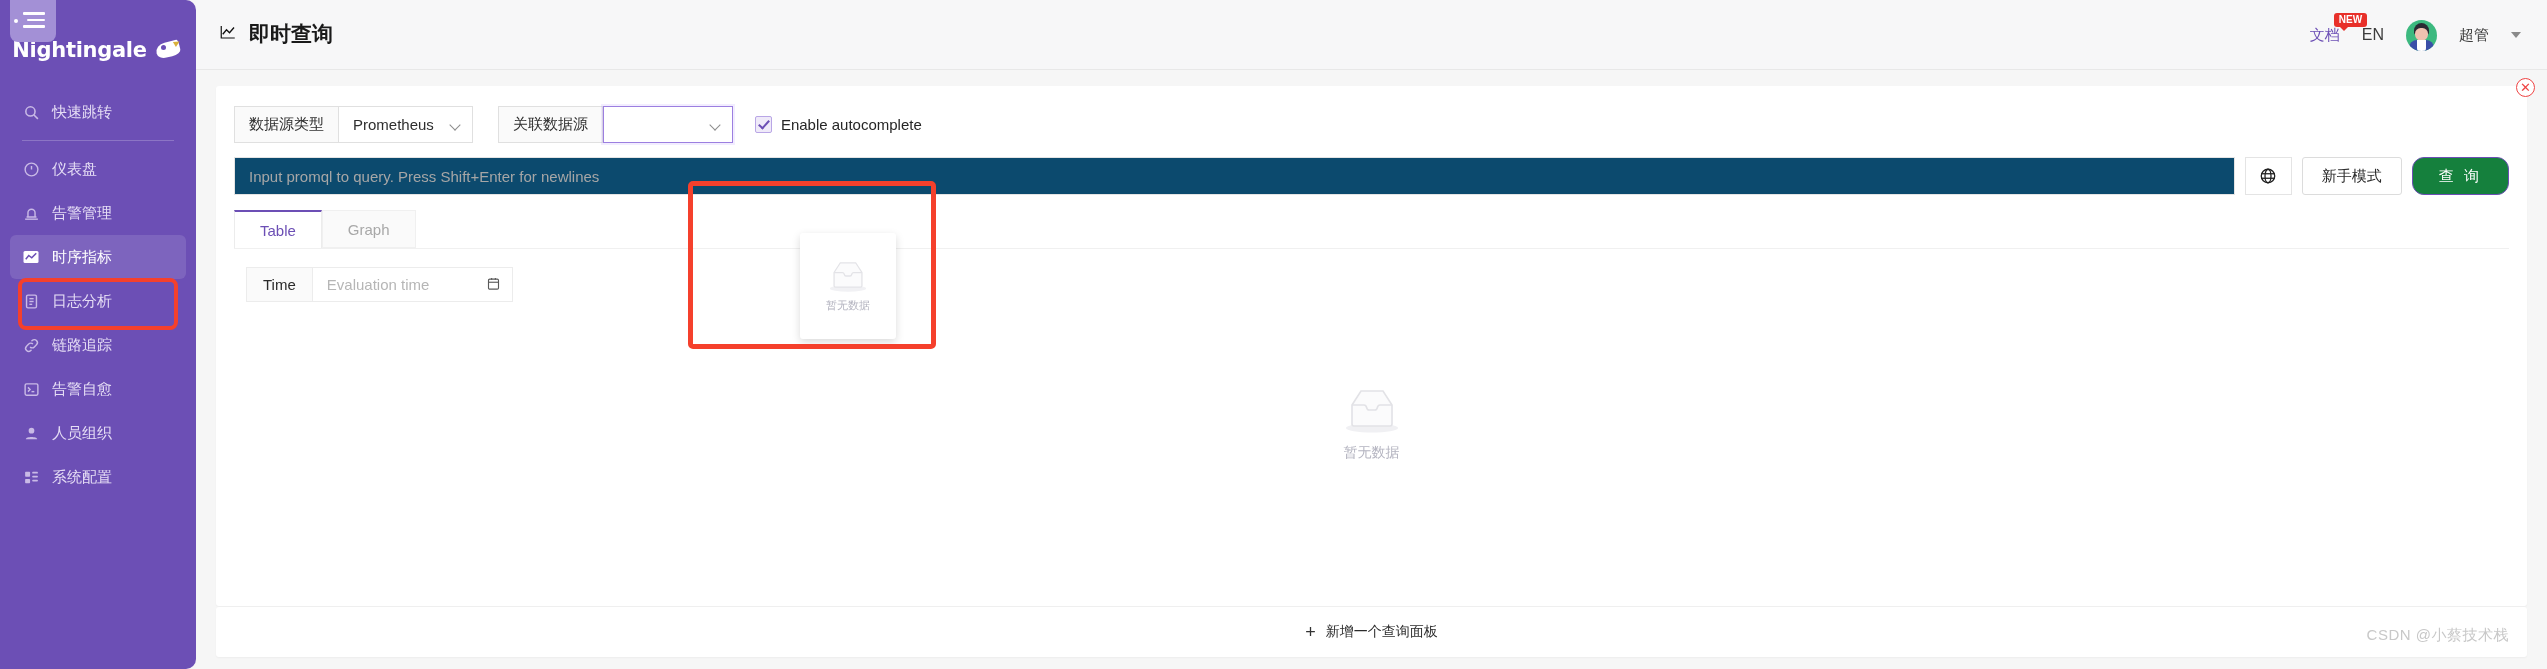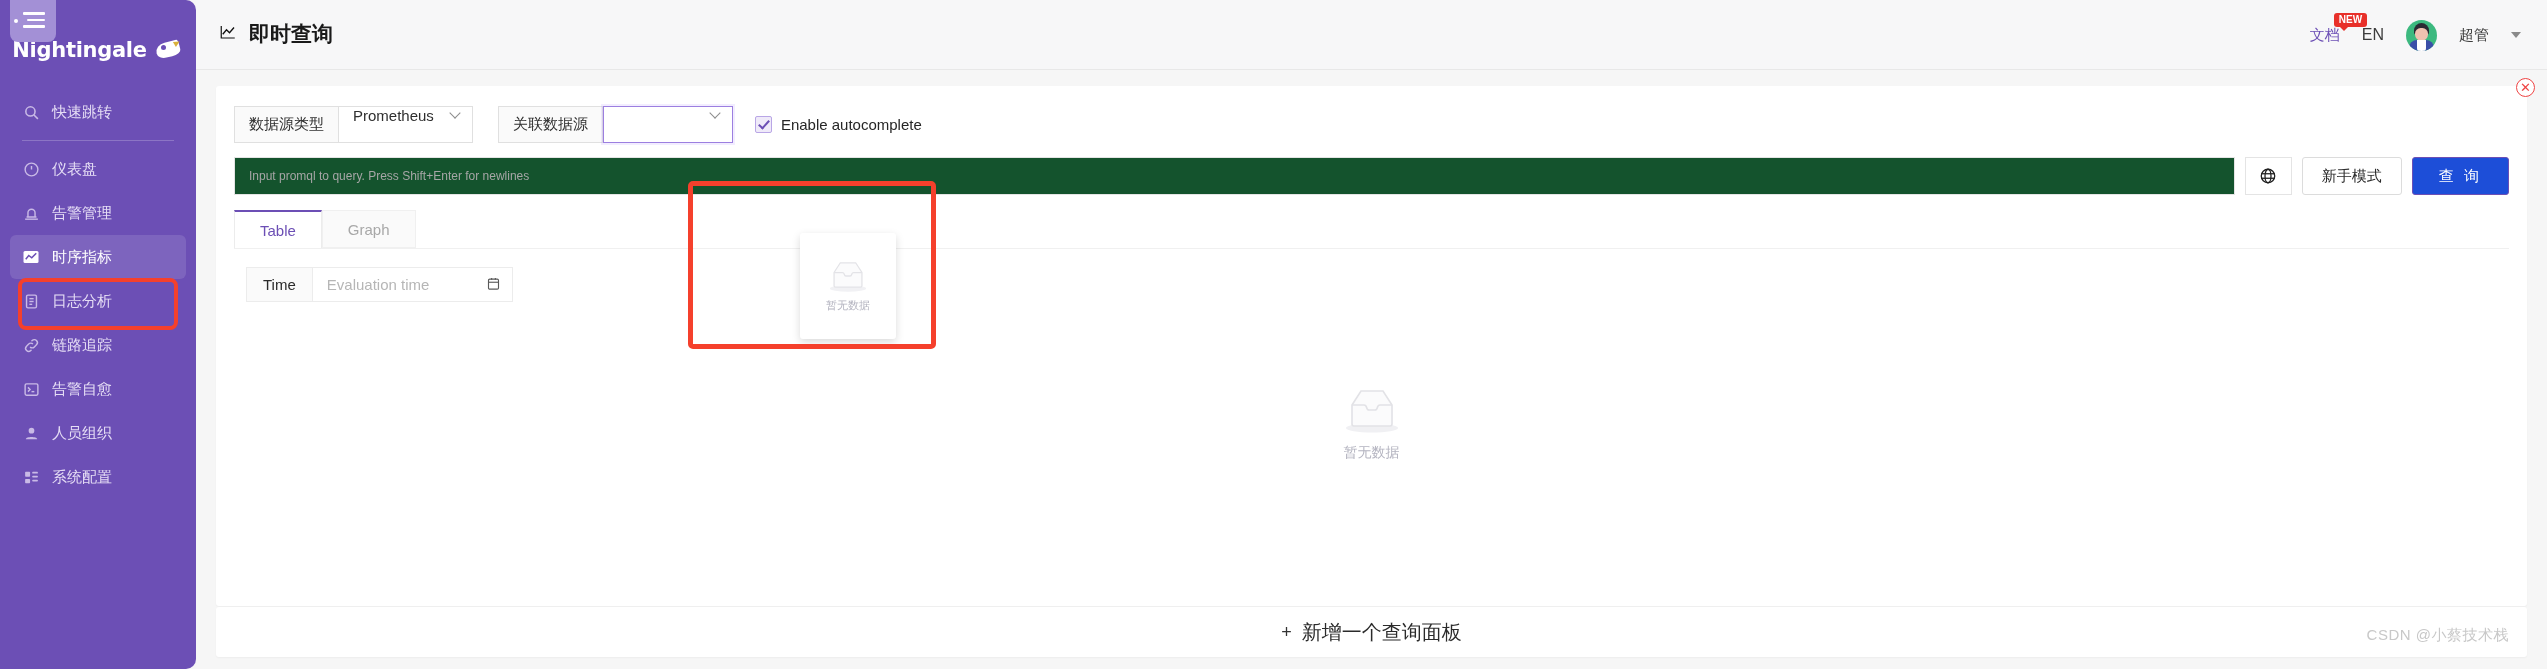--- a/index.html
+++ b/index.html
@@ -178,21 +178,21 @@
     position: absolute; left: 18px; top: 20px;
     display: flex; align-items: center;
   }
   .ctrl-group { display: flex; align-items: center; height: 37px; }
   .ctrl-addon {
     height: 37px; display: flex; align-items: center; padding: 0 14px;
     background: #fafafa; border: 1px solid #e0e0e0;
     font-size: 15px; color: #2e2e2e; white-space: nowrap;
   }
   .ctrl-select {
-    height: 37px; display: flex; justify-content: space-between;
+    height: 37px; display: flex; align-items: center; justify-content: space-between;
     padding: 0 11px 0 14px; background: #fff;
     border: 1px solid #e0e0e0; border-left: none;
     font-size: 15px; color: #2e2e2e; min-width: 130px; cursor: pointer;
     gap: 16px;
   }
   .ctrl-select.focused { border: 1px solid #9c7fe0; border-left: 1px solid #9c7fe0; box-shadow: 0 0 0 2px rgba(124,77,255,0.10); }
   .chev {
     width: 11px; height: 11px; position: relative; flex: none;
   }
   .chev::before {
@@ -233,39 +233,39 @@
   .empty-box { position: relative; }
   .empty-box svg { display:block; }
 
   
   #query-input-row {
     position: absolute; left: 18px; top: 71px; right: 18px;
     display: flex; align-items: center; gap: 10px;
   }
   #promql-input {
     flex: 1; height: 38px;
-    border: 1px solid #e4e4e4; background: #14532d;
+    border: 1px solid #e4e4e4; background: #0c4a6e;
     display: flex; align-items: center; padding: 0 14px;
-    font-size: 12px; color: #a6a6a6;
+    font-size: 15px; color: #a6a6a6;
     overflow: hidden; white-space: nowrap;
   }
   #globe-btn {
     width: 47px; height: 38px; border: 1px solid #e4e4e4; background:#fff;
     display:flex; align-items:center; justify-content:center; cursor: pointer;
   }
   .btn-outline {
     height: 38px; padding: 0 19px; border: 1px solid #dcdcdc; background:#fff;
     display:flex; align-items:center; justify-content:center;
     font-size: 15px; color: #2b2b2b; border-radius: 3px; cursor: pointer;
     white-space: nowrap;
   }
   .btn-primary {
-    height: 38px; padding: 0 26px; background:#1d4ed8; border: 1px solid #6c4fb5;
+    height: 38px; padding: 0 26px; background:#15803d; border: 1px solid #6c4fb5;
     display:flex; align-items:center; justify-content:center;
-    font-size: 15px; color: #fff; border-radius: 3px; cursor: pointer;
+    font-size: 15px; color: #fff; border-radius: 12px; cursor: pointer;
     letter-spacing: 3px; white-space: nowrap;
   }
 
   
   #tabs-row {
     position: absolute; left: 18px; top: 124px;
     display: flex; align-items: flex-end;
   }
   .tab {
     height: 38px; padding: 0 25px;
@@ -321,21 +321,21 @@
 
   
   #add-panel-bar {
     position: absolute; left: 20px; right: 20px; bottom: 12px;
     height: 50px; background: #ffffff; border-radius: 3px;
     display: flex; align-items: center; justify-content: center;
     cursor: pointer;
     box-shadow: 0 1px 2px rgba(0,0,0,0.04);
   }
   #add-panel-bar .plus { font-size: 18px; color:#333; margin-right: 10px; }
-  #add-panel-bar .add-label { font-size: 20px; color: #2b2b2b; }
+  #add-panel-bar .add-label { font-size: 14px; color: #2b2b2b; }
 
   #watermark {
     position: absolute; right: 38px; bottom: 24px;
     font-size: 15px; color: #c8c8c8;
     letter-spacing: 0.5px;
   }
 </style>
 </head>
 <body>
 

